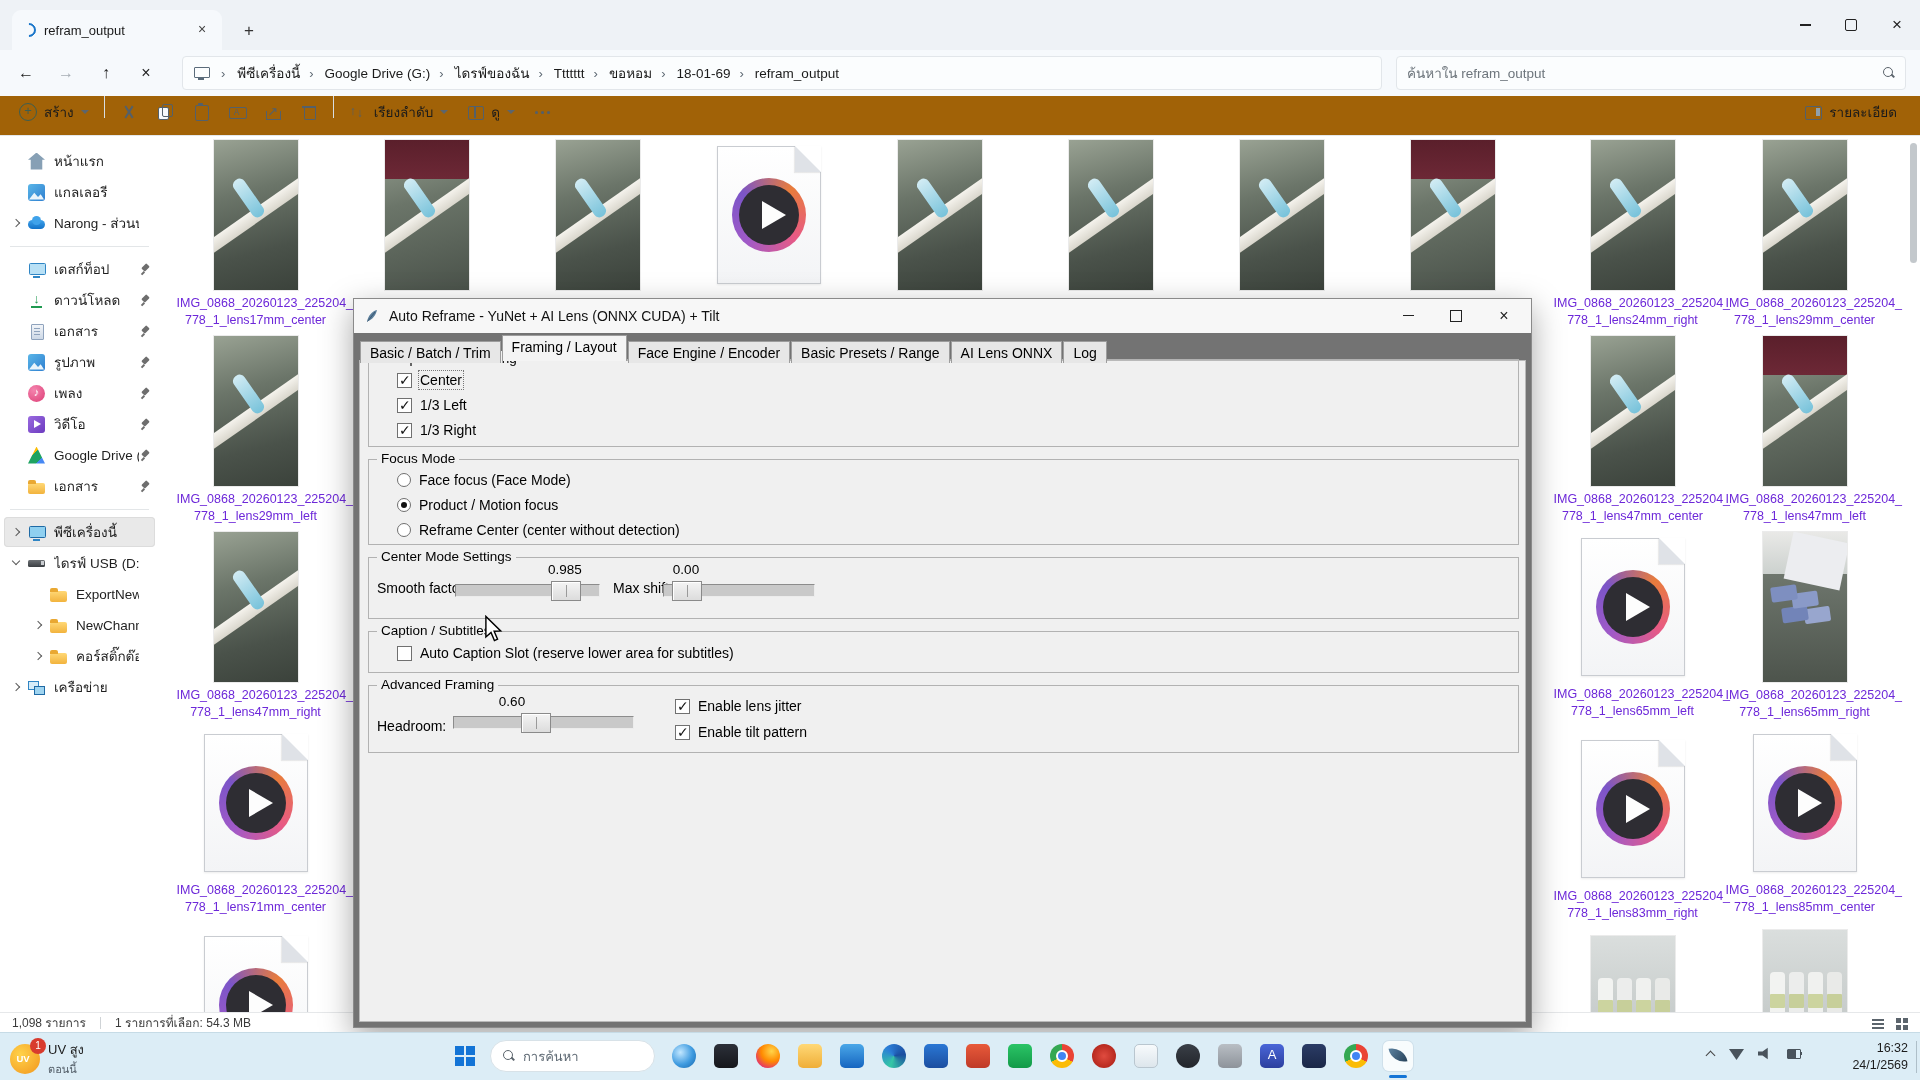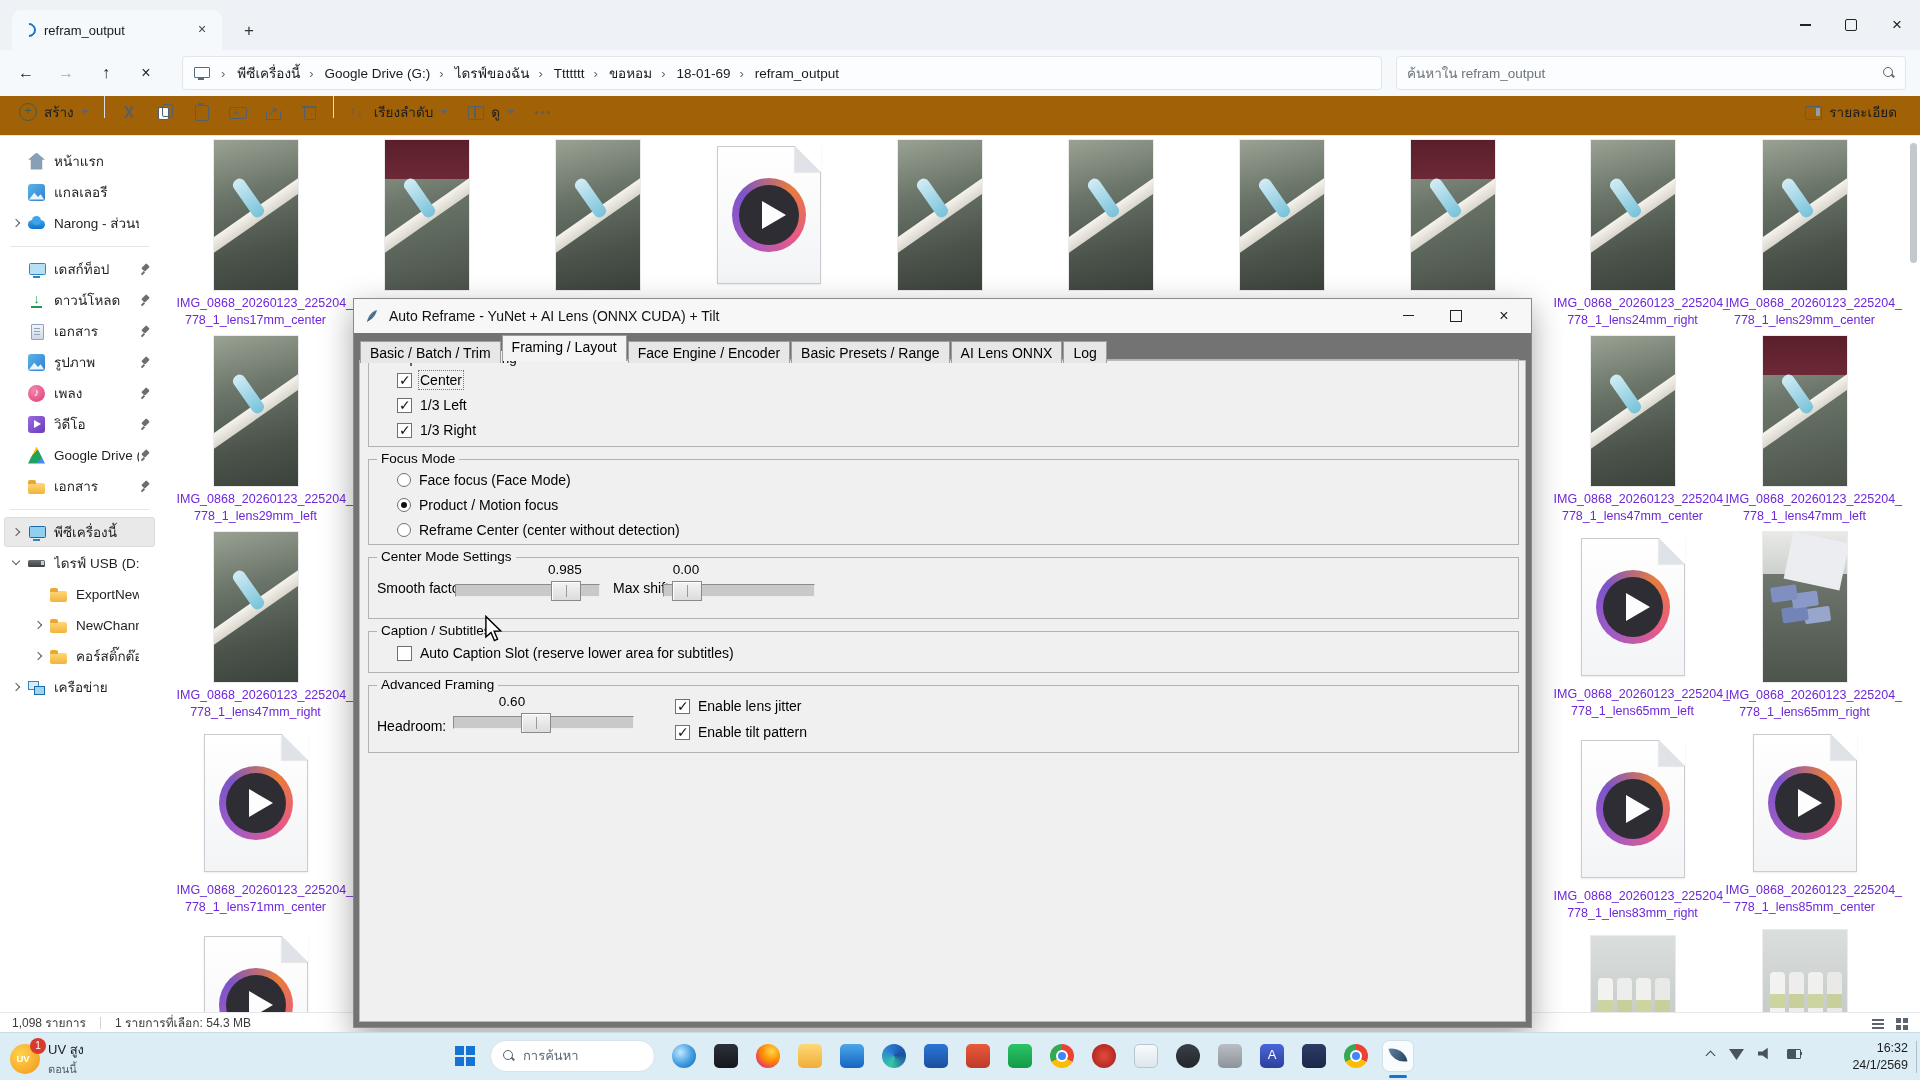--- a/index.html
+++ b/index.html
@@ -206,21 +206,21 @@
   .uv-circle .uv-txt { position:absolute; left:0; right:4px; top:9px; text-align:center; font-size:9.5px; font-weight:bold; color:#fff; }
   .uv-badge { position:absolute; right:-6px; top:-6px; width:16px; height:16px; border-radius:50%; background:#d83b2e; color:#fff;
     font-size:10px; text-align:center; line-height:16px; }
   .weather-txt .w1 { font-size:13px; color:#1c1c1c; }
   .weather-txt .w2 { font-size:11px; color:#55606a; }
   .tb-center { position:absolute; left:452px; top:7px; display:flex; align-items:center; gap:10px; }
   .start { width:26px; height:26px; position:relative; margin-right:2px; }
   .start::before { content:""; position:absolute; left:3px; top:3px; width:9px; height:9px; background:#1374d6; box-shadow:11px 0 0 #1374d6, 0 11px 0 #1374d6, 11px 11px 0 #1374d6; }
   .tb-search { width:165px; height:32px; background:#fff; border:1px solid #d8e2e8; border-radius:16px; display:flex; align-items:center; padding:0 12px; gap:8px; }
   .tb-search input { border:none; outline:none; background:transparent; width:110px; font-size:13px; color:#b91c1c;
-    font-family:Liberation Mono, monospace; }
+    font-family:Liberation Sans, sans-serif; }
   .tb-search input::placeholder { color:#5f6a74; }
   .apps { display:flex; align-items:center; gap:12px; margin-left:4px; }
   .tb-app { width:30px; height:30px; border-radius:6px; position:relative; display:flex; align-items:center; justify-content:center; }
   .app-glyph { width:24px; height:24px; border-radius:5px; }
   .ic-globe-app .app-glyph { border-radius:50%; background:radial-gradient(circle at 35% 35%,#c2e7ff,#3f9be0 55%,#1565ab); }
   .ic-dark-app .app-glyph { background:linear-gradient(#2c3039,#15171c); }
   .ic-firefox .app-glyph { border-radius:50%; background:radial-gradient(circle at 65% 30%,#ffd54a,#ff8a00 45%,#e3336e 80%,#8a2f8f); }
   .ic-explorer-folder .app-glyph { background:linear-gradient(#ffd876,#efae38); }
   .ic-store .app-glyph { background:linear-gradient(#4aa7e8,#1565c0); }
   .ic-edge .app-glyph { border-radius:50%; background:conic-gradient(from 200deg,#35c7a5,#2b7ed8,#1b4ea0,#35c7a5); }

